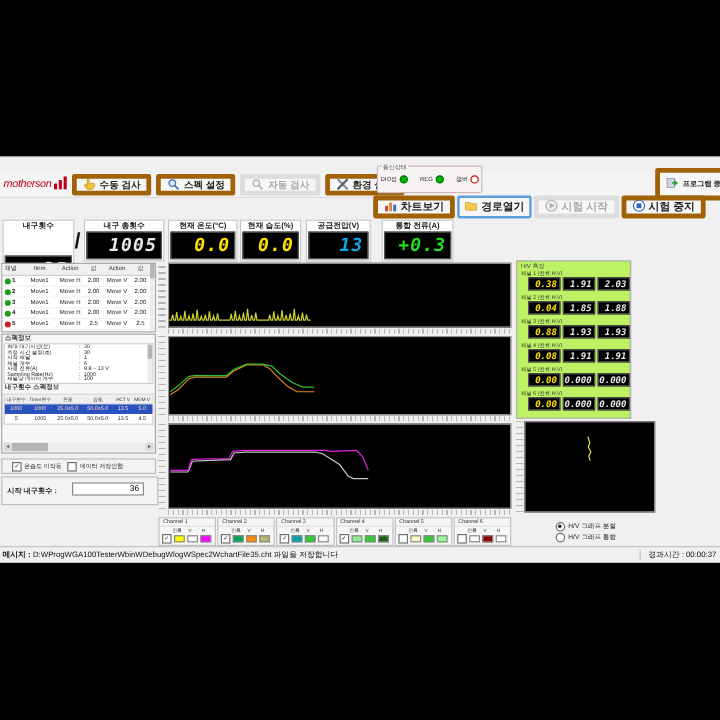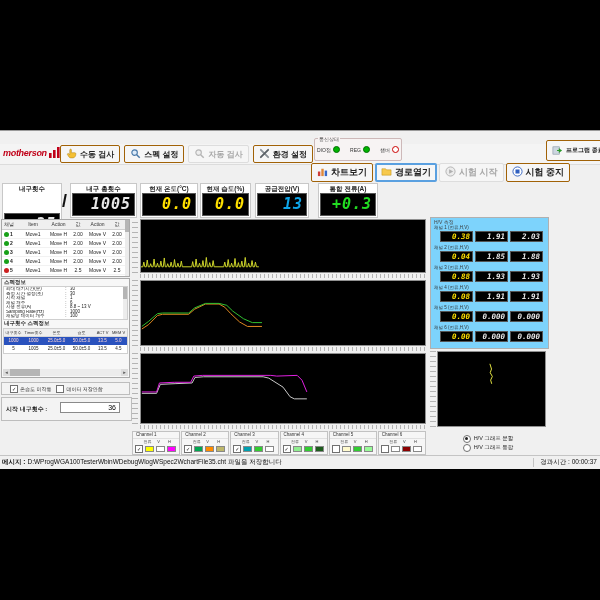--- a/index.html
+++ b/index.html
@@ -11,23 +11,23 @@
   
   .titlebar{position:absolute;left:0;top:0;width:100%;height:13px;background:linear-gradient(#fdfdfd,#e3e3e3);border-bottom:1px solid #cfcfcf;}
   .tb-appicon{position:absolute;left:4px;top:2px;width:8px;height:8px;background:#d04028;border-radius:1px;}
   .tb-title{position:absolute;left:16px;top:1px;font-size:8px;color:#333;}
   .tb-controls{position:absolute;right:3px;top:0;display:flex;}
   .tb-ctl{width:15px;height:11px;font-size:8px;color:#555;text-align:center;line-height:11px;}
 
   
   .toolbar{position:absolute;left:0;top:13px;width:100%;height:20px;background:#f4f4f4;border-bottom:1px solid #dcdcdc;}
   .logo{position:absolute;left:3px;top:15px;display:flex;align-items:flex-end;gap:2px;}
-  .logo-text{font-size:9px;font-weight:bold;font-style:italic;color:#c00018;letter-spacing:-0.3px;}
+  .logo-text{font-size:9px;font-weight:normal;font-style:italic;color:#c00018;letter-spacing:-0.3px;}
   .tbtns{position:absolute;left:60px;top:14px;height:18px;display:flex;gap:4px;}
-  .btn{display:flex;align-items:center;gap:3px;padding:0 5px;background:#f6f6f6;border:1px solid #a16207;border-radius:2px;font-size:8px;font-weight:bold;color:#222;white-space:nowrap;}
+  .btn{display:flex;align-items:center;gap:3px;padding:0 5px;background:#f6f6f6;border:4px solid #a16207;border-radius:2px;font-size:8px;font-weight:bold;color:#222;white-space:nowrap;}
   .btn.disabled{color:#a8a8a8;border-color:#ddd;}
   .btn.focused{border:2px solid #5aa0e0;padding:0 4px;}
   .btn svg{width:11px;height:11px;}
   .exit-btn{position:absolute;left:546px;top:9px;width:52px;height:19px;font-size:6px;}
 
   
   .comm{position:absolute;left:314px;top:7px;width:86px;height:21px;border:1px solid #cdb9b9;background:#f7f3f3;border-radius:2px;}
   .comm-title{position:absolute;left:3px;top:-3px;background:#f7f3f3;font-size:5px;color:#555;padding:0 1px;}
   .comm-items{position:absolute;left:2px;top:7px;right:2px;display:flex;justify-content:space-between;}
   .comm-item{display:flex;align-items:center;gap:2px;font-size:5px;color:#333;}
@@ -100,21 +100,21 @@
   
   .legend{position:absolute;left:132px;top:300px;width:294px;height:24px;display:flex;gap:1px;}
   .lg-group{flex:1;border:1px solid #c2c2c2;background:#f6f6f6;position:relative;box-sizing:border-box;}
   .lg-title{font-size:4.5px;color:#333;padding-left:3px;line-height:6px;border-bottom:1px solid #e0e0e0;}
   .lg-cols{display:flex;padding-left:9px;}
   .lg-cols span{width:11px;font-size:4px;color:#444;text-align:center;line-height:5px;}
   .lg-row{display:flex;align-items:center;gap:2px;padding-left:2px;margin-top:1px;}
   .sw{width:9px;height:6px;border:1px solid #888;box-sizing:border-box;}
 
   
-  .hvpanel{position:absolute;left:430px;top:86px;width:119px;height:132px;border:1px solid #b0b0b0;background:#7dd3fc;box-sizing:border-box;}
+  .hvpanel{position:absolute;left:430px;top:86px;width:96px;height:132px;border:1px solid #b0b0b0;background:#bef264;box-sizing:border-box;}
   .hv-title{font-size:5px;color:#444;padding:1px 0 0 3px;line-height:6px;}
   .hv-ch{height:20px;padding-left:3px;}
   .hv-label{font-size:4.5px;color:#333;line-height:6px;}
   .hv-displays{display:flex;gap:2px;padding-left:6px;}
   .seg{width:33px;height:11px;background:#000;border:1px solid #555;box-sizing:border-box;
        font-family:"DejaVu Sans Mono",monospace;font-weight:bold;font-size:7.5px;line-height:9px;text-align:right;padding-right:2px;font-style:italic;}
   .minichart{position:absolute;left:430px;top:220px;width:116px;height:80px;}
   .minichart .chartinner{position:absolute;left:7px;top:0;right:0;bottom:4px;background:#000;border:1px solid #909090;}
   .minichart .chartinner svg{width:100%;height:100%;display:block;}
   .radios{position:absolute;left:430px;top:303px;width:116px;}

